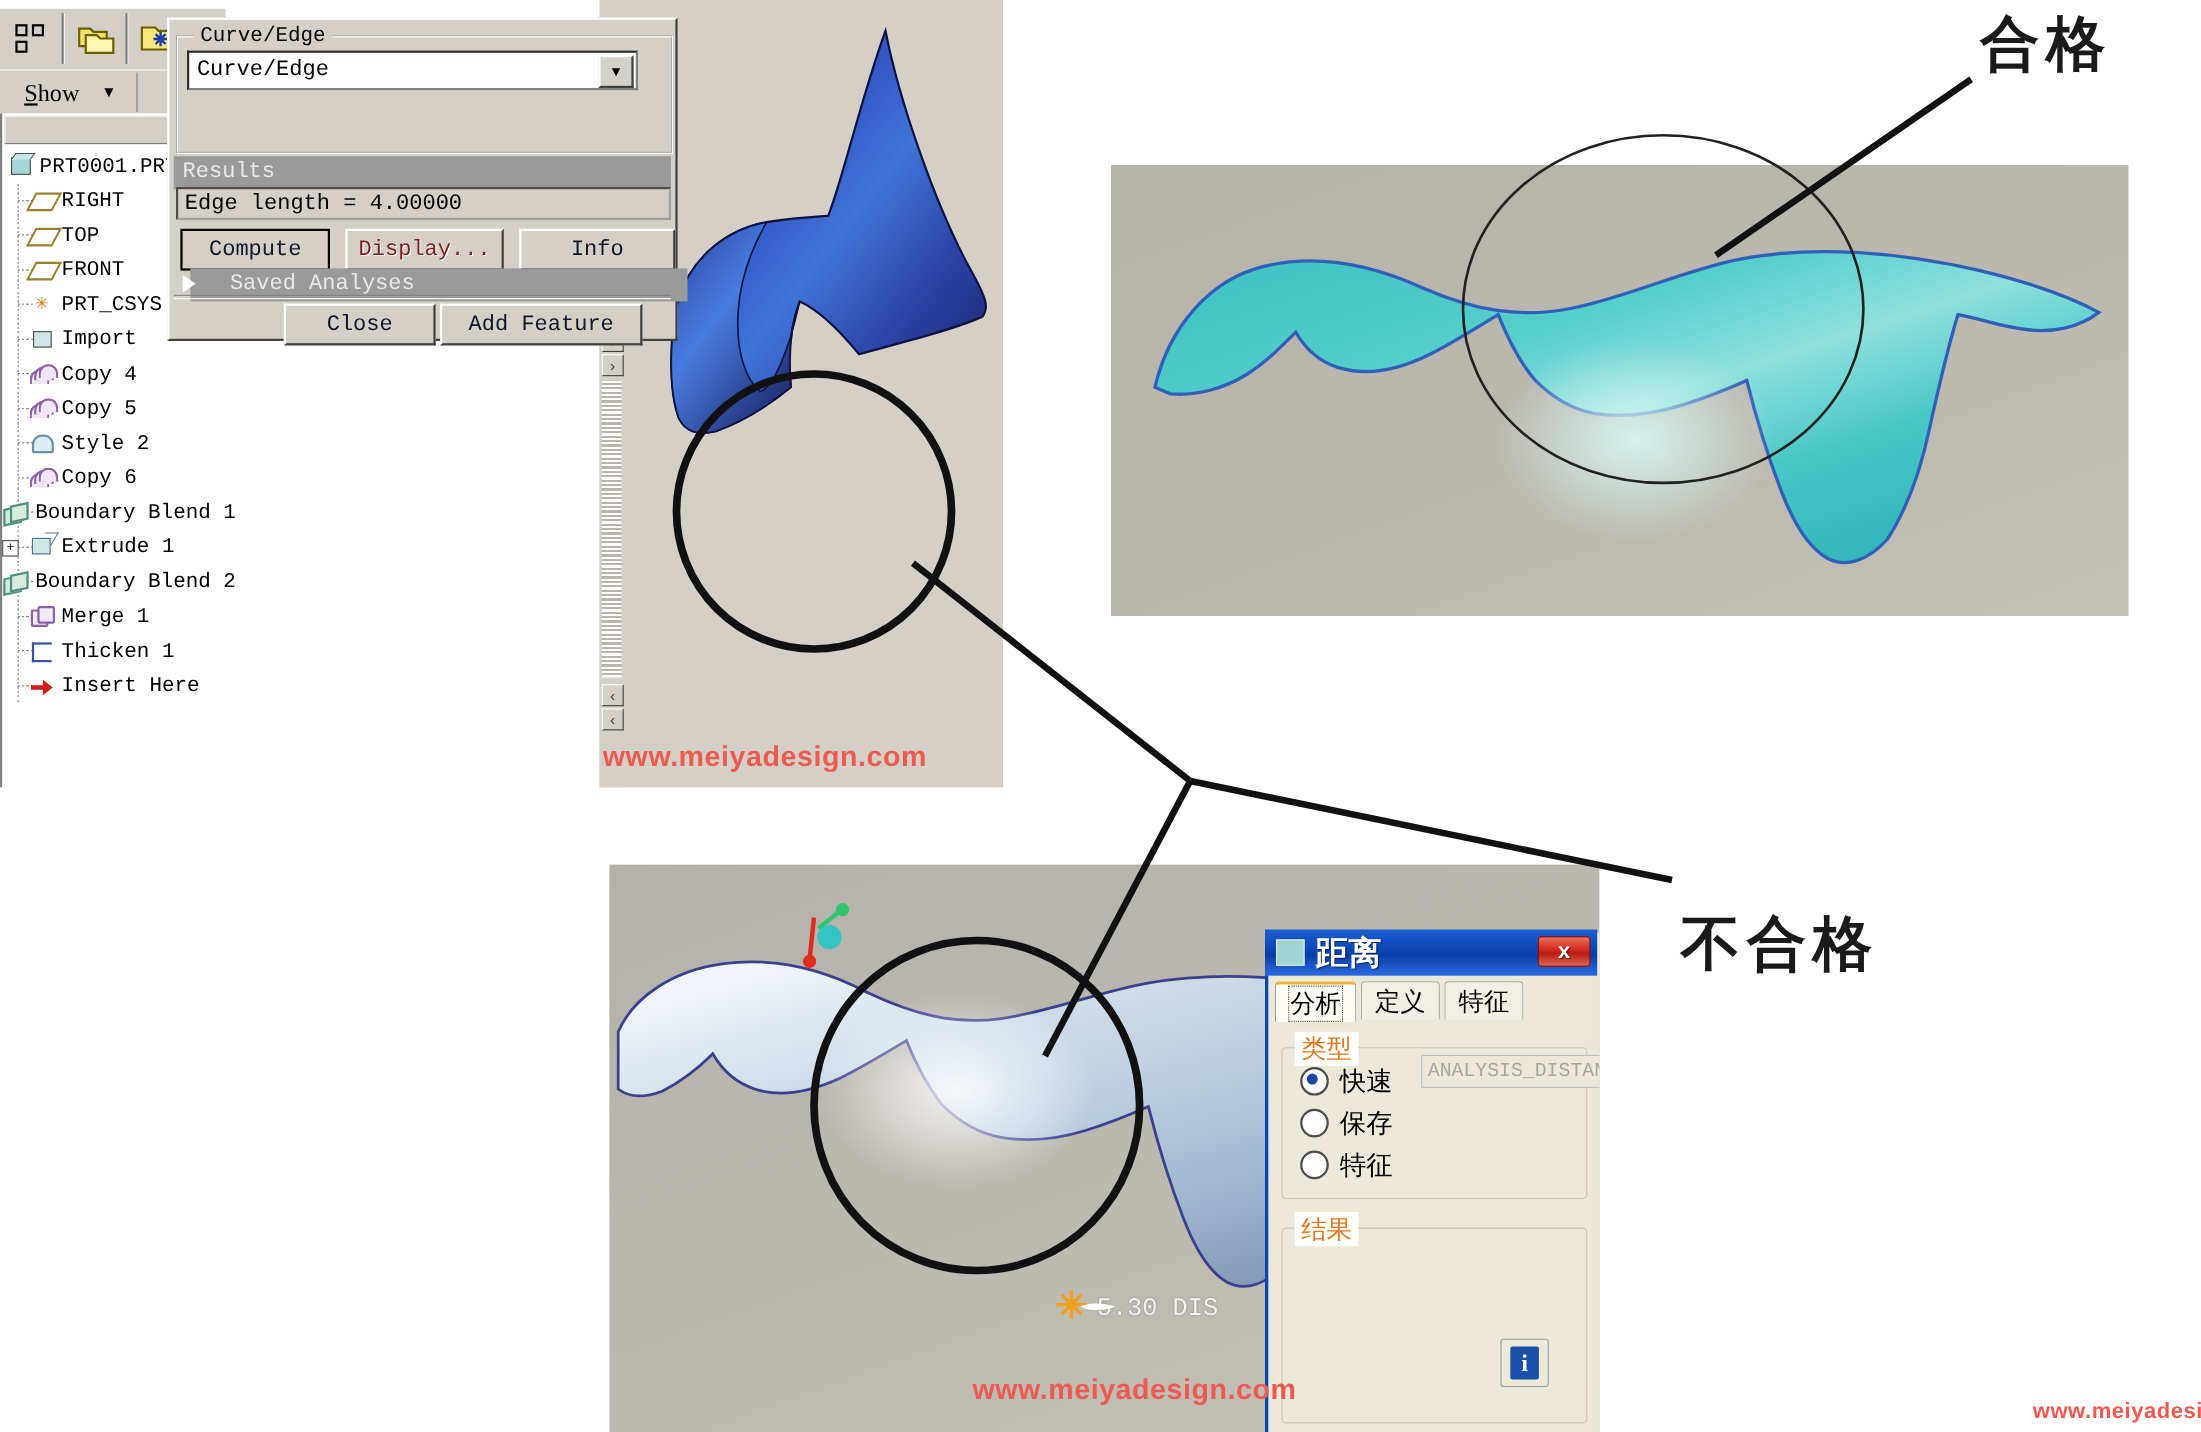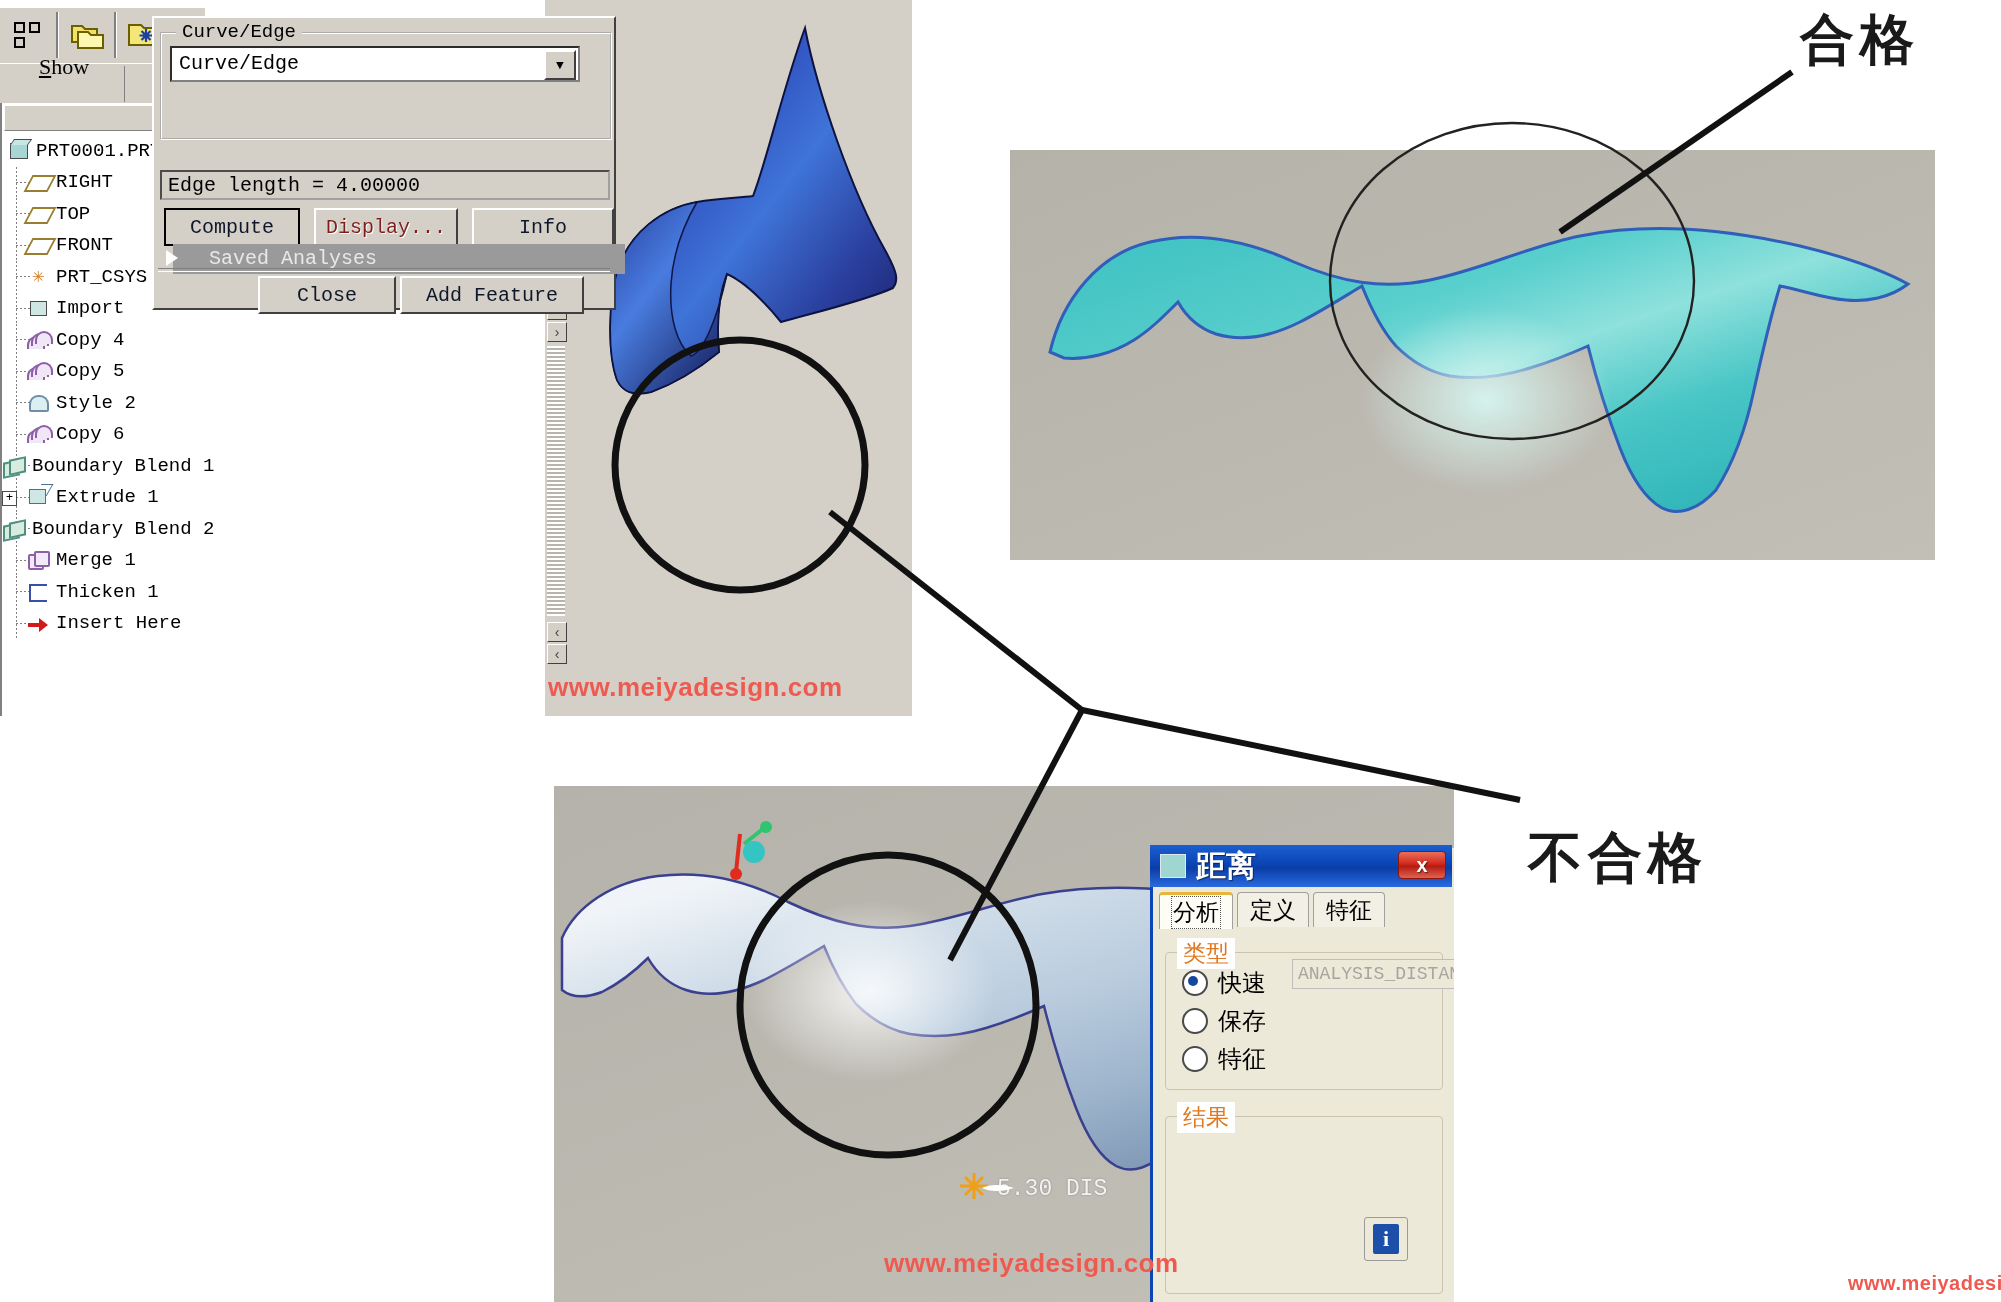--- a/index.html
+++ b/index.html
@@ -16,21 +16,21 @@
   #toolbar{left:0;top:8px;width:205px;height:55px;background:#d4d0c8;
            border-bottom:1px solid #808080;}
   .tb-btn{position:absolute;top:6px;width:44px;height:42px;background:#d4d0c8;}
   .tb-sep{position:absolute;top:4px;width:2px;height:46px;background:#808080;border-right:1px solid #fff;}
 
   #showbar{left:0;top:63px;width:205px;height:40px;background:#d4d0c8;
            border-top:1px solid #ffffff;border-bottom:1px solid #808080;}
   #show-btn{position:absolute;left:8px;top:4px;width:110px;height:32px;
             background:#d4d0c8;border:1px solid #d4d0c8;
             display:flex;align-items:center;justify-content:center;gap:20px;
-            font-family:"Liberation Serif","DejaVu Serif",serif;font-size:22px;color:#000;flex-direction:column;}
+            font-family:"Liberation Serif","DejaVu Serif",serif;font-size:22px;color:#000;}
   #show-btn u{text-decoration:underline;}
   #set-btn{position:absolute;left:130px;top:4px;width:110px;height:32px;
            background:#d4d0c8;font-family:"Liberation Serif",serif;font-size:22px;
            display:flex;align-items:center;justify-content:center;color:#000;}
   .vsep{position:absolute;top:2px;width:1px;height:36px;background:#808080;}
 
   
   #tree-panel{left:0;top:103px;width:205px;height:613px;background:#ffffff;
               border-left:2px solid #808080;}
   #tree-header{position:absolute;left:2px;top:2px;right:2px;height:24px;background:#d4d0c8;
@@ -465,20 +465,21 @@
     <div class="grp" style="left:6px;top:14px;width:448px;height:104px;">
       <span class="glabel">Curve/Edge</span>
     </div>
 
     <div id="combo">
       <span class="cval">Curve/Edge</span>
       <span class="carrow">▼</span>
     </div>
 
 
+    <div class="barhead" style="top:124px;">Results</div>
 
     <div id="res-field">Edge length = 4.00000</div>
 
     <div class="pbtn default" style="left:10px;top:190px;width:132px;">Compute</div>
     <div class="pbtn disabled" style="left:160px;top:190px;width:140px;">Display...</div>
     <div class="pbtn" style="left:318px;top:190px;width:138px;">Info</div>
 
     <div class="barhead" style="top:226px;padding-left:36px;margin-left:15px;">Saved Analyses</div>
     <div id="tri"></div>
 

